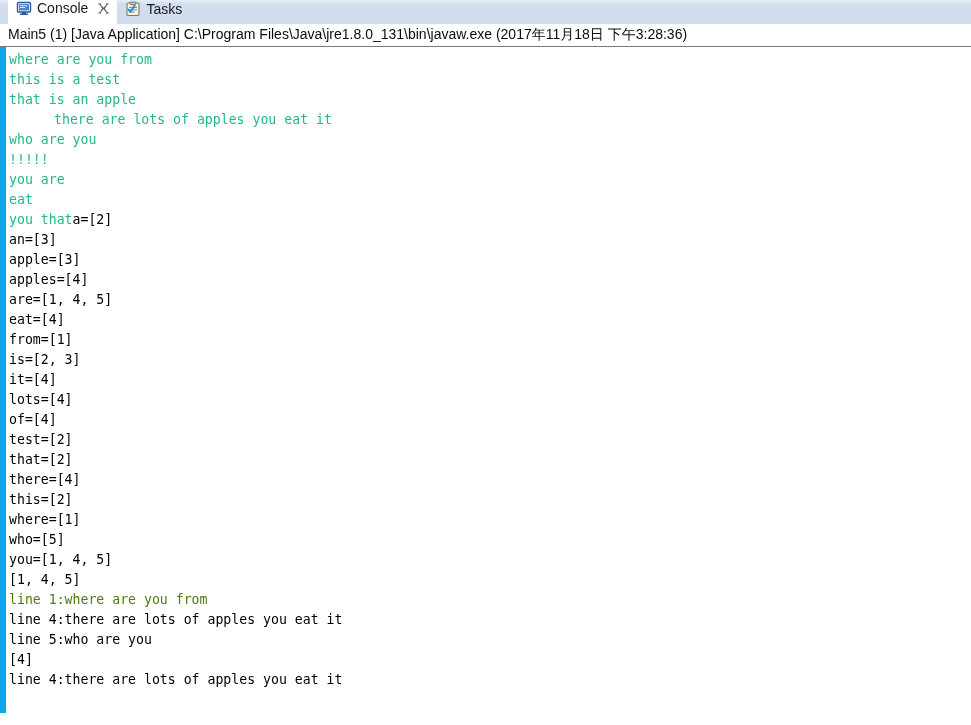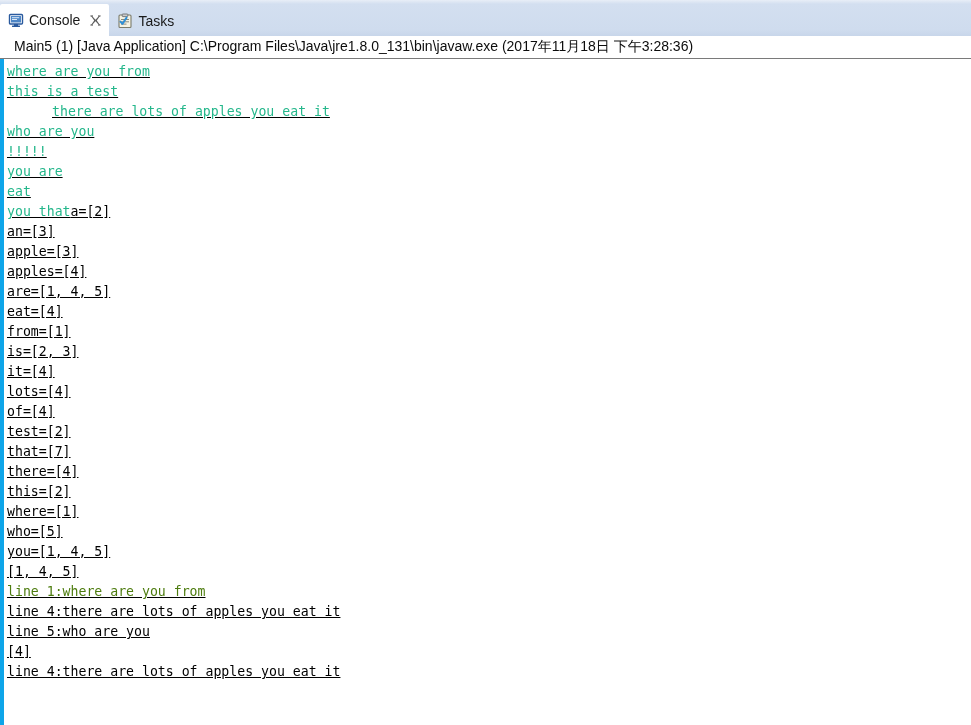--- a/index.html
+++ b/index.html
@@ -20,26 +20,26 @@
     position: relative;
     width: 971px;
     height: 725px;
     background: #ffffff;
     box-sizing: border-box;
   }
 
   
   .tabbar {
     position: relative;
-    height: 36px;
+    height: 24px;
     background: #d5e1f0;
     background: linear-gradient(to bottom, #e8eef7 0px, #d3dff0 4px, #cfdcee 30px, #c8d6ea 36px);
     display: flex;
     align-items: flex-end;
-    padding-left: 0px;
+    padding-left: 8px;
     box-sizing: border-box;
     overflow: hidden;
   }
   .tab {
     display: flex;
     align-items: center;
     height: 30px;
     padding: 0 7px 0 8px;
     box-sizing: border-box;
     font-size: 14px;
@@ -80,40 +80,39 @@
 
   
   .proc-header {
     position: relative;
     height: 23px;
     background: #ffffff;
     border-bottom: 1px solid #7a7a7a;
     display: flex;
     align-items: center;
     box-sizing: border-box;
-    padding-left: 14px;
+    padding-left: 8px;
     overflow: hidden;
   }
   .proc-header-text {
     font-size: 14px;
     color: #0c0c0c;
     white-space: nowrap;
     font-family: "Liberation Sans", sans-serif;
   }
 
   
   .console {
     position: relative;
     background: #ffffff;
     height: 666px;
     box-sizing: border-box;
-    border-left: 4px solid #0ea5e9;
+    border-left: 6px solid #0ea5e9;
     padding: 3px 0 0 3px;
     overflow: hidden;
-    text-decoration: underline;
   }
   .line {
     font-family: "DejaVu Sans Mono", "Liberation Mono", monospace;
     font-size: 13.2px;
     line-height: 20px;
     height: 20px;
     white-space: pre;
     color: #000000;
   }
   .line .g { color: #24b78b; }
@@ -166,38 +165,39 @@
   </div>
 
   <div class="proc-header">
     <span class="proc-header-text">Main5 (1) [Java Application] C:\Program Files\Java\jre1.8.0_131\bin\javaw.exe (2017年11月18日 下午3:28:36)</span>
   </div>
 
   <div class="console">
     <div id="console-lines">
         <div class="line"><span class="g" style="color: rgb(36, 183, 139);">where are you from</span></div>
         <div class="line"><span class="g" style="color: rgb(36, 183, 139);">this is a test</span></div>
+        <div class="line"><span class="g" style="color: rgb(36, 183, 139);">that is an apple</span></div>
         <div class="line"><span class="g" style="color: rgb(36, 183, 139); margin-left: 45px;">there are lots of apples you eat it</span></div>
         <div class="line"><span class="g" style="color: rgb(36, 183, 139);">who are you</span></div>
         <div class="line"><span class="g" style="color: rgb(36, 183, 139);">!!!!!</span></div>
         <div class="line"><span class="g" style="color: rgb(36, 183, 139);">you are</span></div>
         <div class="line"><span class="g" style="color: rgb(36, 183, 139);">eat</span></div>
         <div class="line"><span class="g" style="color: rgb(36, 183, 139);">you that</span><span class="k" style="color: rgb(0, 0, 0);">a=[2]</span></div>
         <div class="line"><span class="k" style="color: rgb(0, 0, 0);">an=[3]</span></div>
         <div class="line"><span class="k" style="color: rgb(0, 0, 0);">apple=[3]</span></div>
         <div class="line"><span class="k" style="color: rgb(0, 0, 0);">apples=[4]</span></div>
         <div class="line"><span class="k" style="color: rgb(0, 0, 0);">are=[1, 4, 5]</span></div>
         <div class="line"><span class="k" style="color: rgb(0, 0, 0);">eat=[4]</span></div>
         <div class="line"><span class="k" style="color: rgb(0, 0, 0);">from=[1]</span></div>
         <div class="line"><span class="k" style="color: rgb(0, 0, 0);">is=[2, 3]</span></div>
         <div class="line"><span class="k" style="color: rgb(0, 0, 0);">it=[4]</span></div>
         <div class="line"><span class="k" style="color: rgb(0, 0, 0);">lots=[4]</span></div>
         <div class="line"><span class="k" style="color: rgb(0, 0, 0);">of=[4]</span></div>
         <div class="line"><span class="k" style="color: rgb(0, 0, 0);">test=[2]</span></div>
-        <div class="line"><span class="k" style="color: rgb(0, 0, 0);">that=[7]</span></div>
+        <div class="line"><span class="k" style="color: rgb(0, 0, 0);">that=[2]</span></div>
         <div class="line"><span class="k" style="color: rgb(0, 0, 0);">there=[4]</span></div>
         <div class="line"><span class="k" style="color: rgb(0, 0, 0);">this=[2]</span></div>
         <div class="line"><span class="k" style="color: rgb(0, 0, 0);">where=[1]</span></div>
         <div class="line"><span class="k" style="color: rgb(0, 0, 0);">who=[5]</span></div>
         <div class="line"><span class="k" style="color: rgb(0, 0, 0);">you=[1, 4, 5]</span></div>
         <div class="line"><span class="k" style="color: rgb(0, 0, 0);">[1, 4, 5]</span></div>
         <div class="line"><span class="k" style="color: #4d7c0f;">line 1:where are you from</span></div>
         <div class="line"><span class="k" style="color: rgb(0, 0, 0);">line 4:there are lots of apples you eat it</span></div>
         <div class="line"><span class="k" style="color: rgb(0, 0, 0);">line 5:who are you</span></div>
         <div class="line"><span class="k" style="color: rgb(0, 0, 0);">[4]</span></div>

